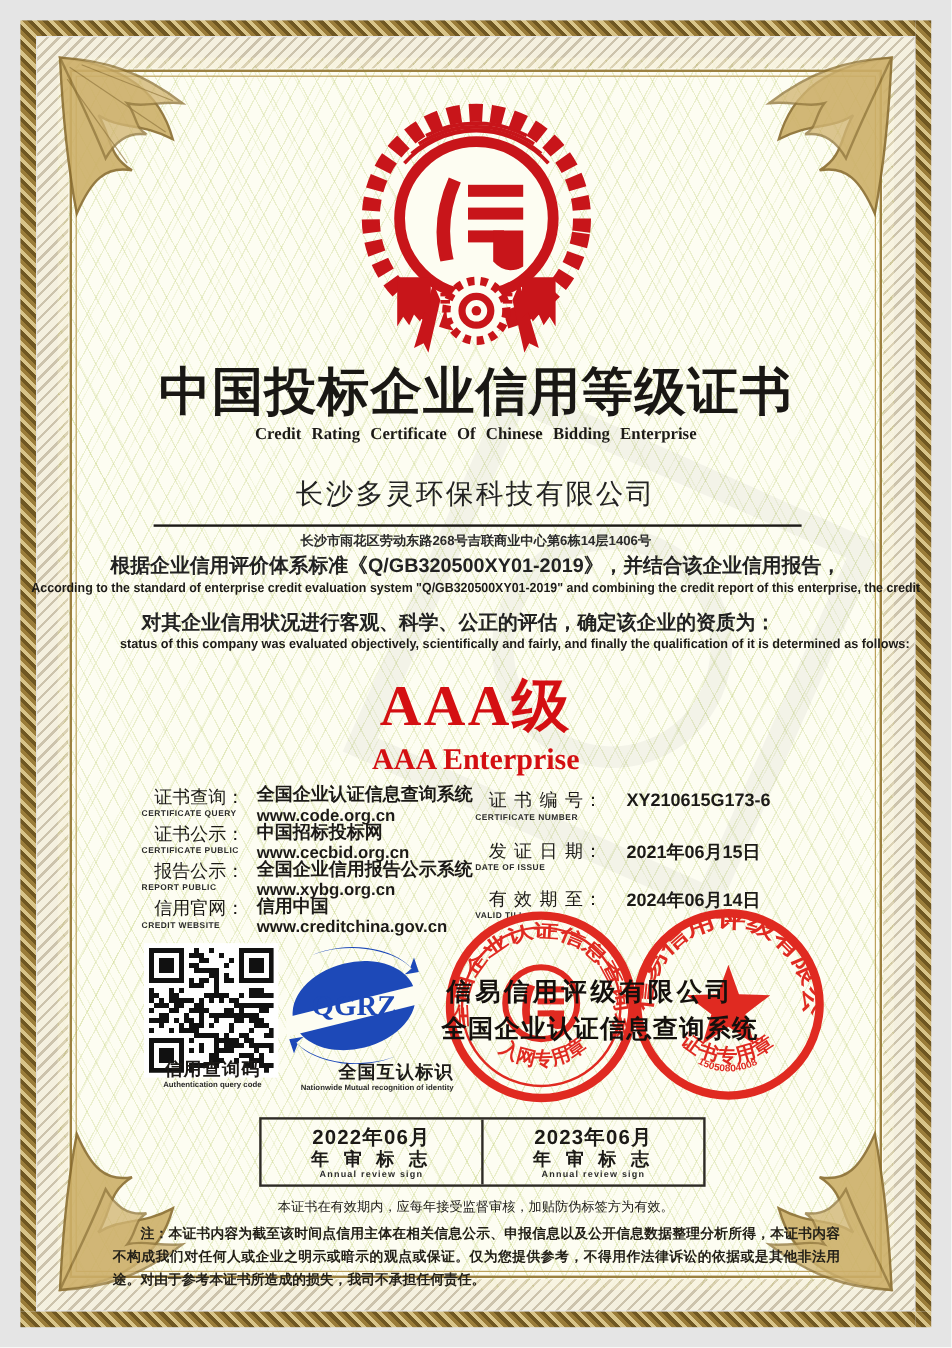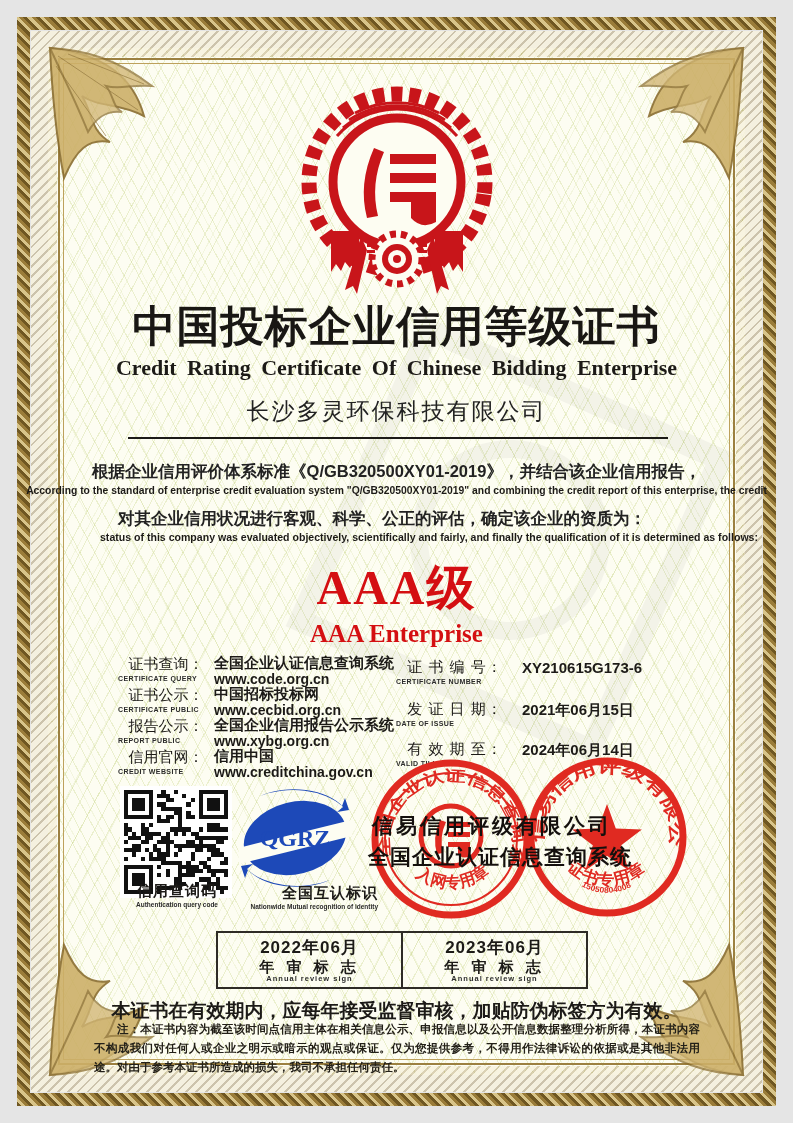--- a/index.html
+++ b/index.html
@@ -26,21 +26,21 @@
   #wm{position:absolute;left:300px;top:330px;width:420px;height:420px;opacity:.07;
       transform:rotate(24deg);pointer-events:none;}
   #wm .sq{position:absolute;inset:40px;border:22px solid #777;}
   #wm .ci{position:absolute;inset:110px;border:18px solid #777;border-radius:50%;}
   
   .abs{position:absolute;}
   .ctr{left:0;right:0;text-align:center;}
   
   #emblem{left:291px;top:76px;}
   #title-cn{top:298px;font-size:43px;font-weight:900;color:#191714;letter-spacing:1px;}
-  #title-en{top:355px;font-family:"Liberation Serif","DejaVu Serif",serif;font-size:22px;font-weight:bold;color:#1c1a17;word-spacing:5px;}
+  #title-en{top:355px;font-family:"Liberation Serif","DejaVu Serif",serif;font-size:14px;font-weight:bold;color:#1c1a17;word-spacing:5px;}
   #company{top:396px;font-size:23px;color:#222;letter-spacing:2px;}
   #rule{left:128px;top:437px;width:540px;height:2px;background:#1c1a17;}
   #address{top:443px;font-size:11px;font-weight:bold;color:#2b2b2b;}
   #p1cn{top:461px;font-size:16.5px;font-weight:bold;color:#222;}
   #p1en{top:484px;font-size:11px;font-weight:bold;color:#1c1a17;transform:scaleX(.94);transform-origin:center;}
   #p2cn{left:118px;top:508px;font-size:16.5px;font-weight:bold;color:#222;}
   #p2en{left:100px;top:531px;font-size:11px;font-weight:bold;color:#1c1a17;transform:scaleX(.96);transform-origin:left;}
   #grade-cn{top:556px;font-family:"Liberation Serif","DejaVu Serif",serif;font-size:48px;font-weight:900;color:#d40f12;letter-spacing:2px;}
   #grade-en{top:620px;font-family:"Liberation Serif","DejaVu Serif",serif;font-size:25px;font-weight:900;color:#d40f12;}
   
@@ -67,21 +67,21 @@
   #overlay1{left:372px;top:812px;font-size:21px;font-weight:600;color:#14100d;letter-spacing:3px;white-space:nowrap;}
   #overlay2{left:368px;top:843px;font-size:21px;font-weight:600;color:#14100d;letter-spacing:1px;white-space:nowrap;}
   
   #annual{left:216px;top:931px;width:368px;height:54px;border:2px solid #2e2b26;display:flex;background:transparent;justify-content:center;}
   .acell{flex:1;text-align:center;padding-top:3px;}
   .acell+.acell{border-left:2px solid #2e2b26;}
   .adate{font-size:17px;font-weight:600;color:#1c1a17;letter-spacing:1px;}
   .albl{font-size:15px;font-weight:900;color:#1c1a17;letter-spacing:4px;line-height:15px;}
   .aen{font-size:7.5px;font-weight:bold;color:#2b2b2b;letter-spacing:1px;}
   
-  #validity{top:998px;font-size:19px;font-weight:700;color:#1c1a17;}
+  #validity{top:998px;font-size:11px;font-weight:400;color:#1c1a17;}
   #note{left:94px;top:1020px;width:606px;font-size:11.5px;font-weight:bold;color:#232018;line-height:19px;text-indent:2em;text-align:justify;}
   .stamp text{font-weight:bold;}
 </style>
 </head>
 <body>
 
 <div id="page">
   <div id="mesh"></div>
   <div id="wm">
       <div class="sq"></div>
@@ -152,20 +152,21 @@
         <rect x="76" y="174" width="8" height="3" fill="#c8151a"></rect>
       <rect x="128" y="168" width="8" height="3" fill="#c8151a"></rect>
         <rect x="128" y="174" width="8" height="3" fill="#c8151a"></rect>
     </g>
   </svg>
 
   <div id="title-cn" class="abs ctr">中国投标企业信用等级证书</div>
   <div id="title-en" class="abs ctr">Credit Rating Certificate Of Chinese Bidding Enterprise</div>
   <div id="company" class="abs ctr">长沙多灵环保科技有限公司</div>
   <div id="rule" class="abs"></div>
+  <div id="address" class="abs ctr">长沙市雨花区劳动东路268号吉联商业中心第6栋14层1406号</div>
   <div id="p1cn" class="abs ctr">根据企业信用评价体系标准《Q/GB320500XY01-2019》，并结合该企业信用报告，</div>
   <div id="p1en" class="abs ctr">According to the standard of enterprise credit evaluation system "Q/GB320500XY01-2019" and combining the credit report of this enterprise, the credit</div>
   <div id="p2cn" class="abs">对其企业信用状况进行客观、科学、公正的评估，确定该企业的资质为：</div>
   <div id="p2en" class="abs">status of this company was evaluated objectively, scientifically and fairly, and finally the qualification of it is determined as follows:</div>
   <div id="grade-cn" class="abs ctr">AAA级</div>
   <div id="grade-en" class="abs ctr">AAA Enterprise</div>
 
   <div class="irow" style="left:118px;top:655px;">
     <div class="lblblock">
         <div class="lblcn">证书查询：</div>

